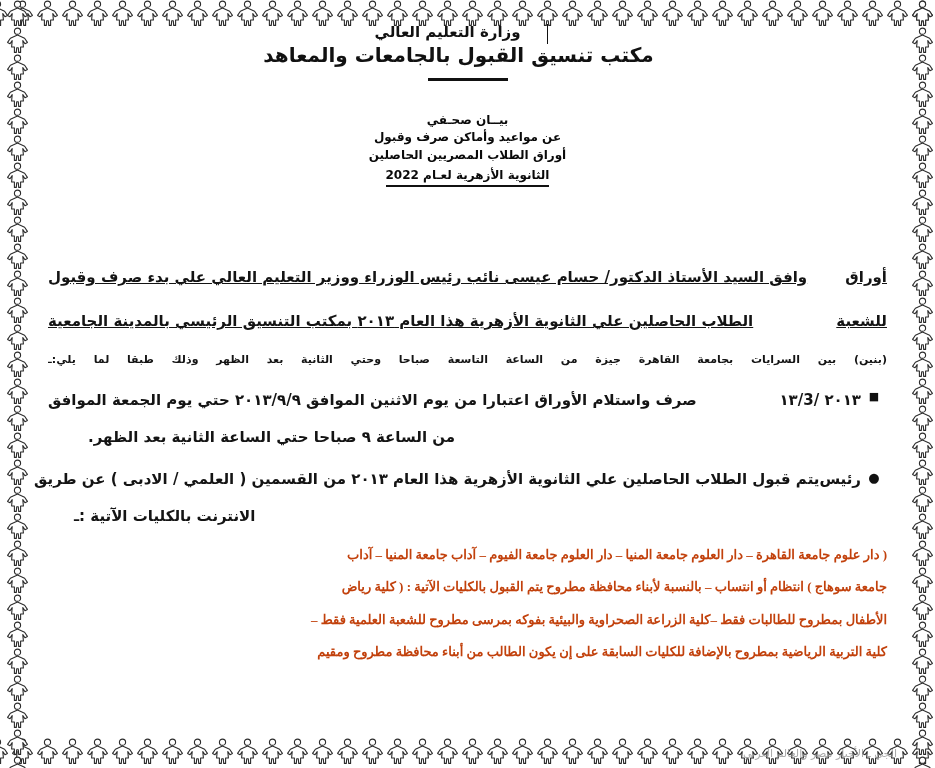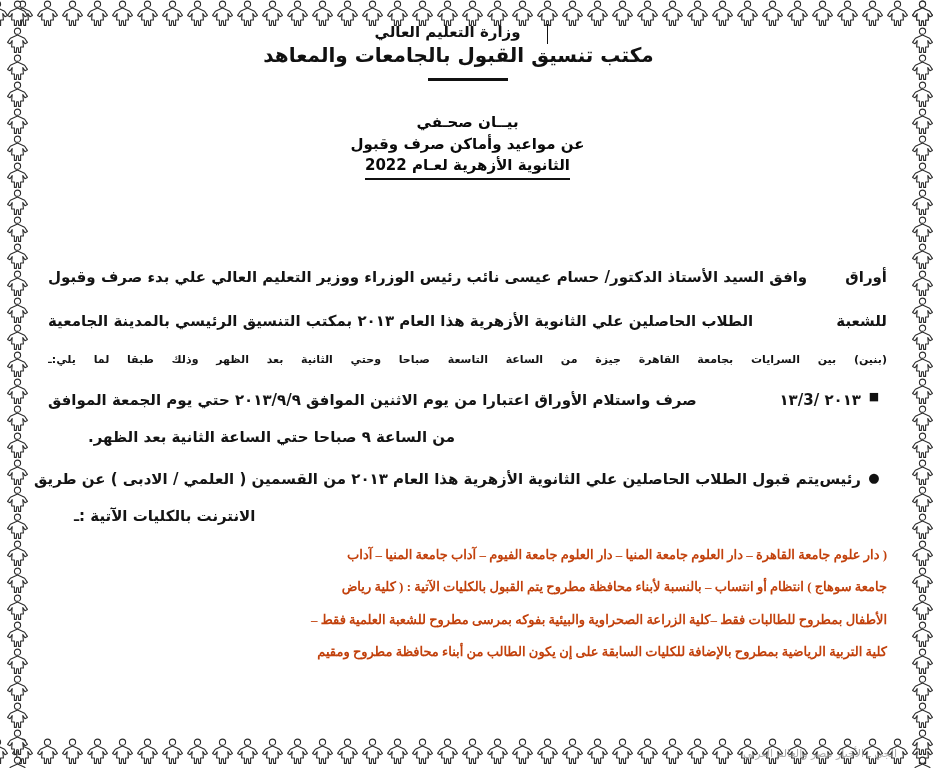--- a/index.html
+++ b/index.html
@@ -80,21 +80,21 @@
     position: absolute;
     top: 112px;
     left: 0;
     width: 935px;
     text-align: center;
     z-index: 1;
   }
   .title-line {
     font-family: "DejaVu Sans", sans-serif;
     font-weight: bold;
-    font-size: 15px;
+    font-size: 12px;
     color: #0a0a0a;
     line-height: 1.44;
     white-space: nowrap;
   }
   .title-line.t4 {
     display: inline-block;
     border-bottom: 2px solid #111;
     padding-bottom: 1px;
   }
 
@@ -118,21 +118,21 @@
   }
   .para-line {
     display: block;
     white-space: nowrap;
     overflow: hidden;
   }
   .just {
     display: flex;
     justify-content: space-between;
   }
-  .just > span { display: inline-block; }
+  .just > span { display: inline-block; text-decoration: underline; }
 
   .bullet-row {
     display: flex;
     align-items: flex-start;
     margin-top: 6px;
   }
   .bullet-mark {
     flex: 0 0 auto;
     width: 26px;
     text-align: center;
@@ -999,20 +999,21 @@
   <div class="letterhead">
     <div class="lh-caret"></div>
     <div class="lh-line lh1">وزارة التعليم العالي</div>
     <div class="lh-line lh2">مكتب تنسيق القبول بالجامعات والمعاهد</div>
     <div class="lh-rule"></div>
   </div>
 
   <div class="title-block">
     <div class="title-line t1">بيــان صحـفي</div>
     <div class="title-line t2">عن مواعيد وأماكن صرف وقبول</div>
+    <div class="title-line t3">أوراق الطلاب المصريين الحاصلين</div>
     <div><span class="title-line t4">الثانوية الأزهرية لعـام 2022</span></div>
   </div>
 
   <div class="body-area">
 
     <div class="para">
       <span class="para-line just">
         <span>أوراق</span>
         <span>وافق السيد الأستاذ الدكتور/ حسام عيسى نائب رئيس الوزراء ووزير التعليم العالي علي بدء صرف وقبول</span>
       </span>

